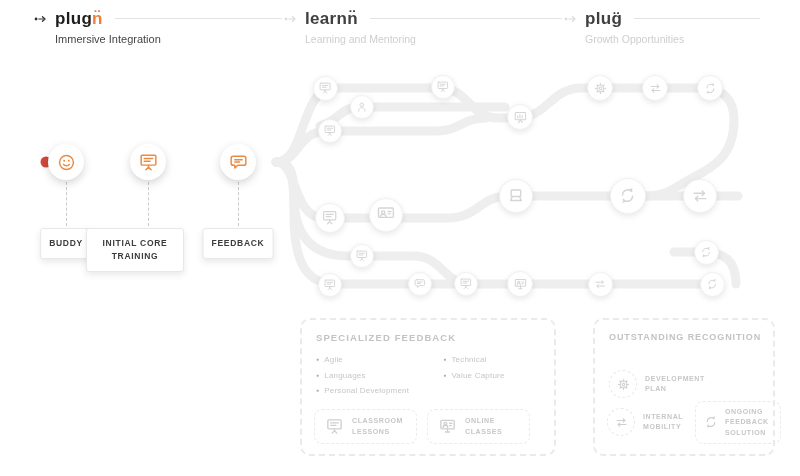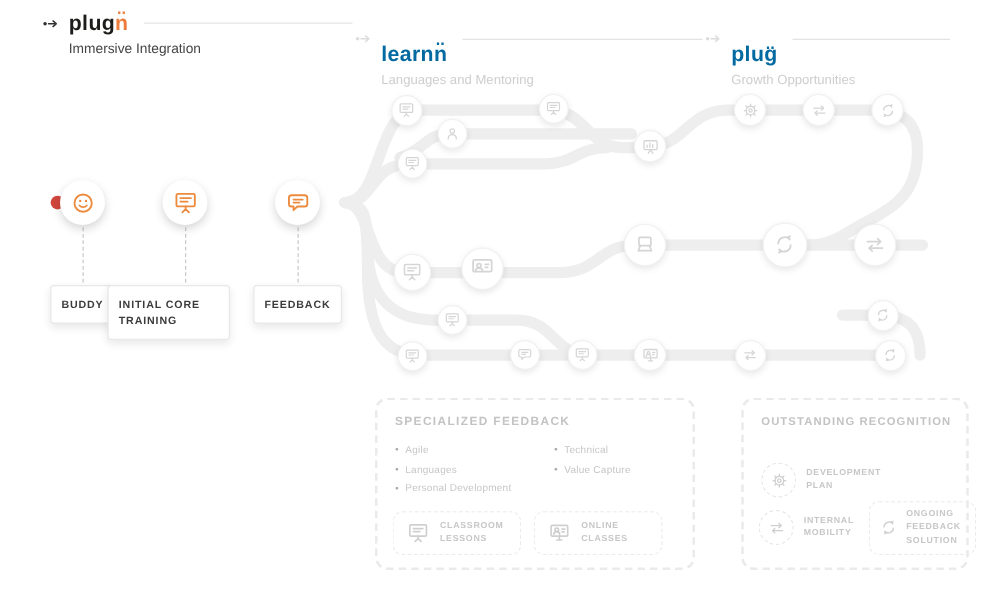--- a/index.html
+++ b/index.html
@@ -7,21 +7,21 @@
 
   
   .ph { position:absolute; top:10px; }
   .ph-plugn  { left:34px;  width:248px; }
   .ph-learnn { left:284px; width:278px; }
   .ph-grown  { left:564px; width:196px; }
   .brandrow { display:flex; align-items:center; }
   .marker { width:15px; height:10px; margin-right:6px; flex:none; color:#2e2e2e; }
   .ph-learnn .marker, .ph-grown .marker { color:#dcdcdc; }
   .brand { font-size:17px; font-weight:bold; color:#1d1d1b; line-height:1; letter-spacing:0.3px; }
-  .ph-learnn .brand, .ph-grown .brand { color:#0369a1;margin-top:25px; }
+  .ph-learnn .brand, .ph-grown .brand { color:#404040; }
   .accent { color:#ec7d3c; }
   .hline { flex:1; height:1px; background:#e3e3e3; margin-left:12px; }
   .subtitle { margin:6px 0 0 21px; font-size:11px; color:#454545; }
   .ph-learnn .subtitle, .ph-grown .subtitle { color:#cecece; font-size:10.5px; }
 
   
   .net { position:absolute; inset:0; z-index:0; }
   .gray-path { fill:none; stroke:#eeeeee; stroke-width:9; stroke-linecap:round; }
   #node-layer { position:absolute; inset:0; z-index:2; }
   .node { position:absolute; border-radius:50%; background:#fff; border:1px solid #f1f1f1;
@@ -29,21 +29,21 @@
           color:#d5d5d5; box-sizing:border-box; }
 
   
   .ms { position:absolute; top:144px; width:36px; height:36px; border-radius:50%; background:#fff;
         box-shadow:0 3px 8px rgba(0,0,0,0.17); display:flex; align-items:center; justify-content:center;
         color:#ec8a3e; z-index:4; }
   .ms svg { width:21px; height:21px; }
   .dash { position:absolute; top:182px; height:44px; width:0; border-left:1px dashed #c9c9c9; z-index:3; }
   .mlabel { position:absolute; top:228px; transform:translateX(-50%); background:#fff;
             border:1px solid #e8e8e8; border-radius:3px; box-shadow:0 3px 7px rgba(0,0,0,0.09);
-            font-size:8.5px; font-weight:bold; letter-spacing:0.7px; color:#3c3c3c; 
+            font-size:8.5px; font-weight:bold; letter-spacing:0.7px; color:#3c3c3c; text-align:center;
             padding:8px 8px; line-height:1.55; z-index:4; white-space:nowrap; }
   #mlabel-training { width:80px; white-space:normal; }
 
   
   .dbox { position:absolute; top:318px; height:138px; border:2px dashed #eaeaea; border-radius:10px; box-sizing:border-box; }
   #box-training    { left:300px; width:256px; }
   #box-recognition { left:593px; width:182px; }
   .dbox-title { margin:12px 0 0 14px; font-size:9.5px; font-weight:bold; letter-spacing:1.1px; color:#c3c3c3; }
   #box-recognition .dbox-title { font-size:9px; letter-spacing:0.9px; }
 
@@ -319,21 +319,21 @@
   </div>
 
   <div class="ph ph-learnn">
     <div class="brandrow">
       <svg class="marker" viewBox="0 0 16 10">
           <use href="#sym-marker"></use>
         </svg>
       <div class="brand">learnn̈</div>
       <div class="hline"></div>
     </div>
-    <div class="subtitle">Languages and Mentoring</div>
+    <div class="subtitle">Learning and Mentoring</div>
   </div>
 
   <div class="ph ph-grown">
     <div class="brandrow">
       <svg class="marker" viewBox="0 0 16 10">
           <use href="#sym-marker"></use>
         </svg>
       <div class="brand">plug̈</div>
       <div class="hline"></div>
     </div>

